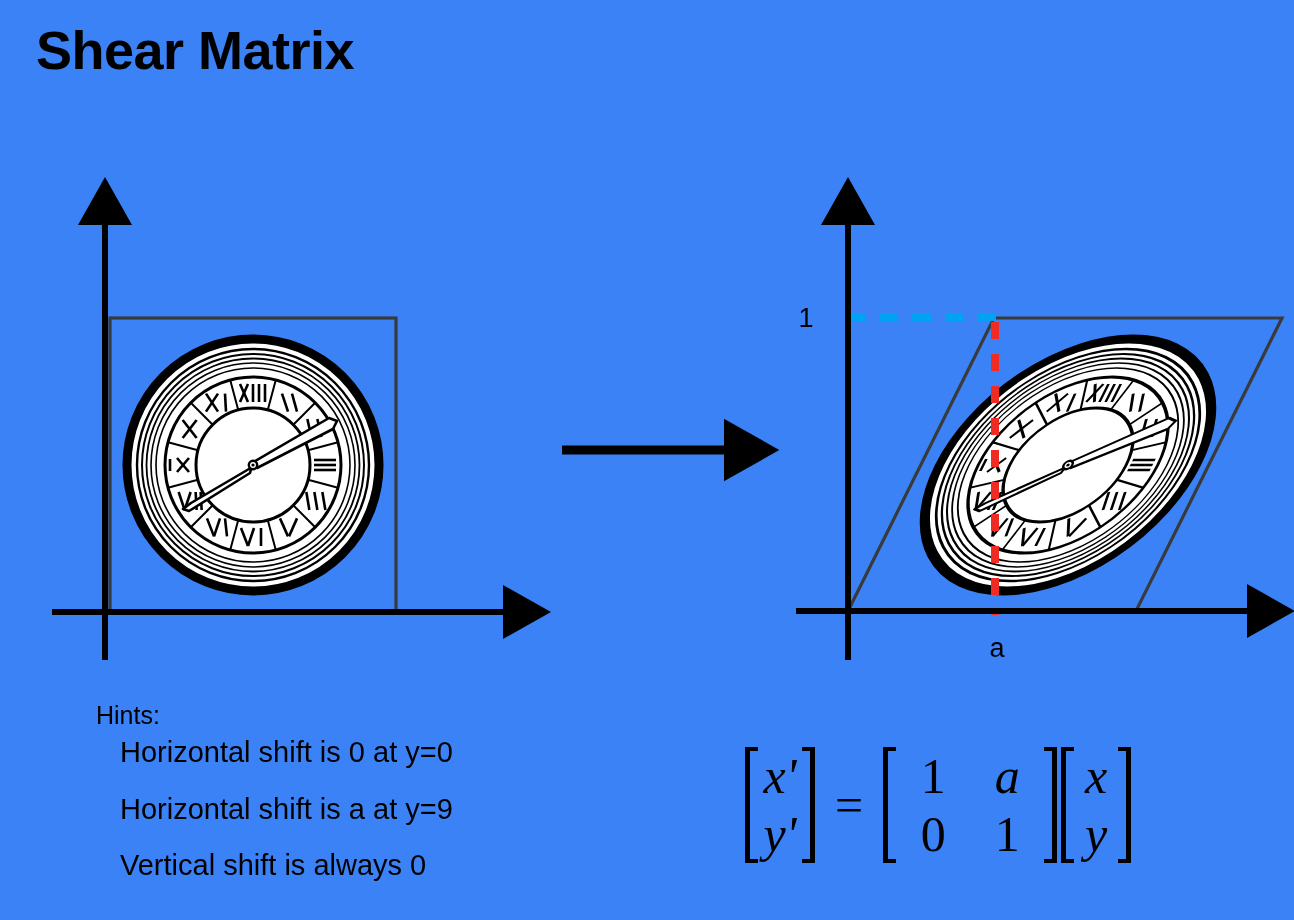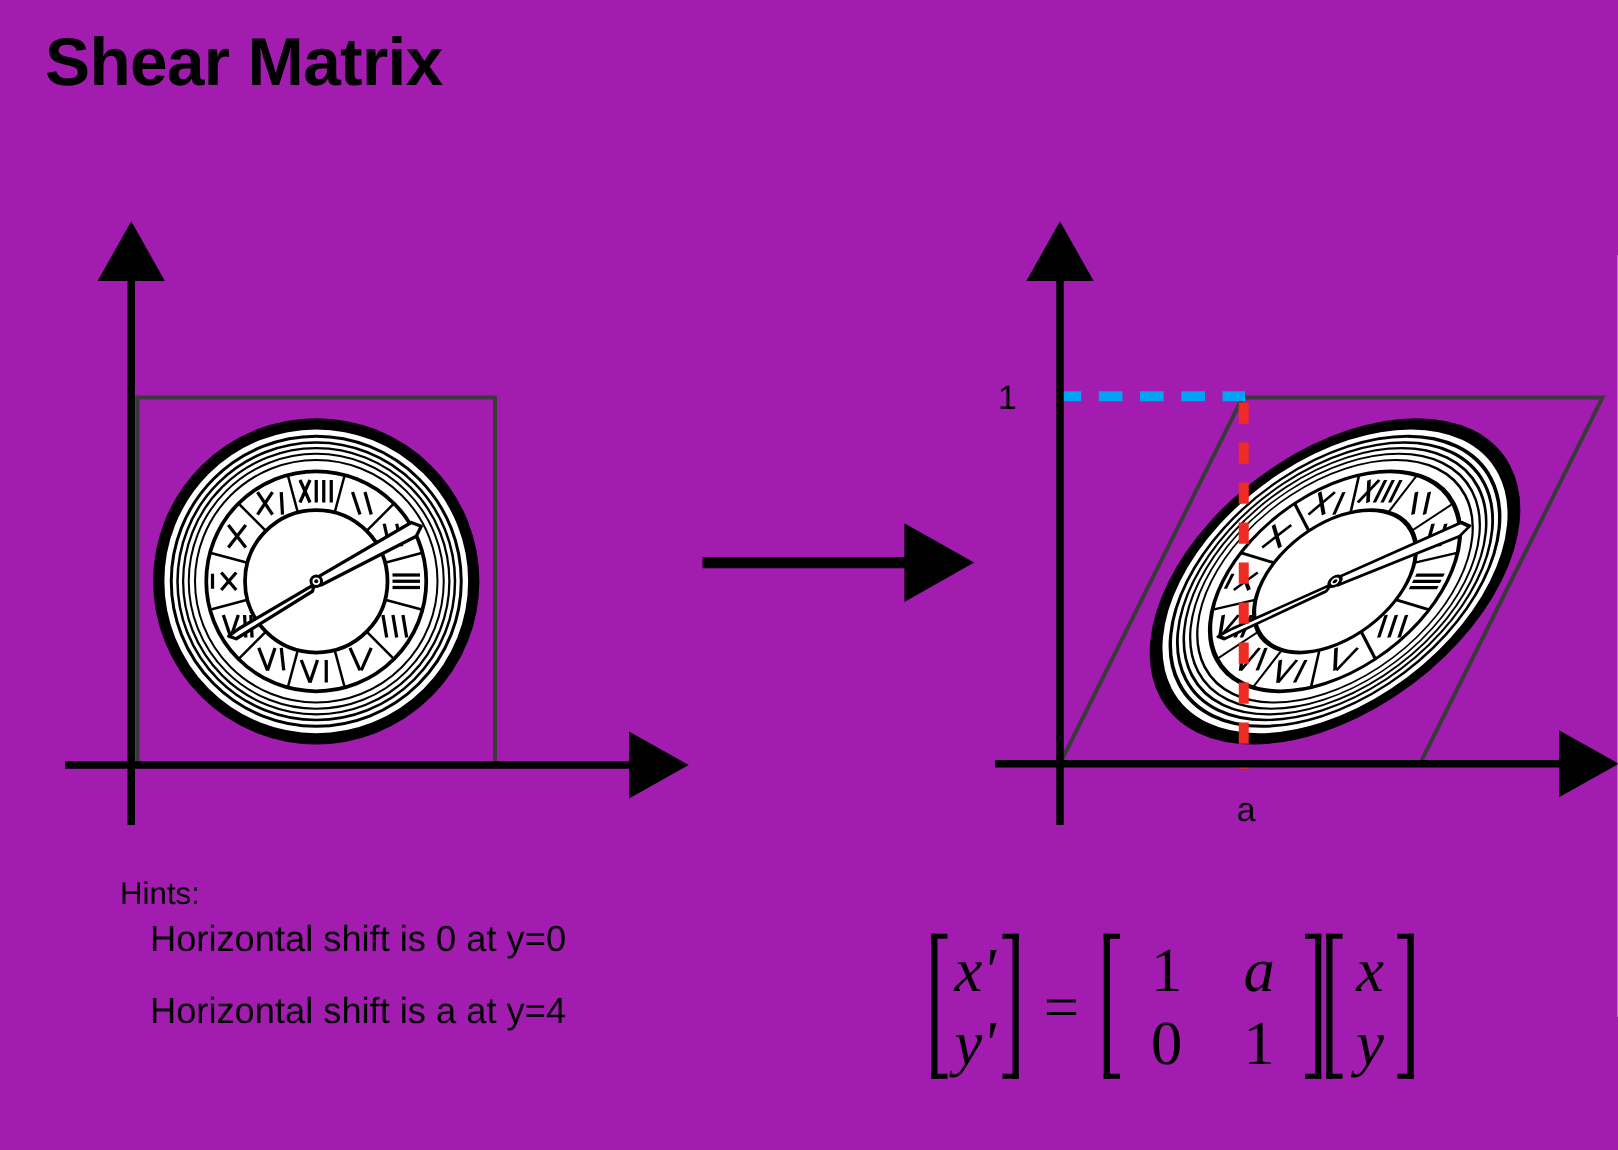--- a/index.html
+++ b/index.html
@@ -13,21 +13,21 @@
     position: relative;
     overflow: hidden;
     font-family: "Liberation Sans", sans-serif;
     color: #000000;
   }
   #slide {
     position: absolute;
     left: 0; top: 0;
     width: 1294px;
     height: 920px;
-    background: #a21caf;
+    background: #3b82f6;
     text-decoration: underline;
   }
   #page-title {
     position: absolute;
     left: 36px;
     top: 22px;
     font-size: 54px;
     font-weight: bold;
     letter-spacing: -0.5px;
     line-height: 1.05;
@@ -280,21 +280,22 @@
       <line x1="796" y1="611" x2="1256" y2="611" stroke="#000" stroke-width="6" marker-end="url(#axarrow)"></line>
 
       <text class="axis-num" x="806" y="327" text-anchor="middle">1</text>
       <text class="axis-num" x="997" y="657" text-anchor="middle">a</text>
     </g>
   </svg>
 
   <div id="hints-block">
     <div id="hints-label">Hints:</div>
     <div class="hint-item">Horizontal shift is 0 at y=0</div>
-    <div class="hint-item">Horizontal shift is a at y=4</div>
+    <div class="hint-item">Horizontal shift is a at y=9</div>
+    <div class="hint-item">Vertical shift is always 0</div>
   </div>
 
   <div id="equation-block">
     <div class="matrix-group">
       <span class="bracket bracket-left"></span>
       <span class="mx-cells">
         <span class="mx-row">
           <span class="mx-cell italic">x'</span>
         </span>
         <span class="mx-row">

